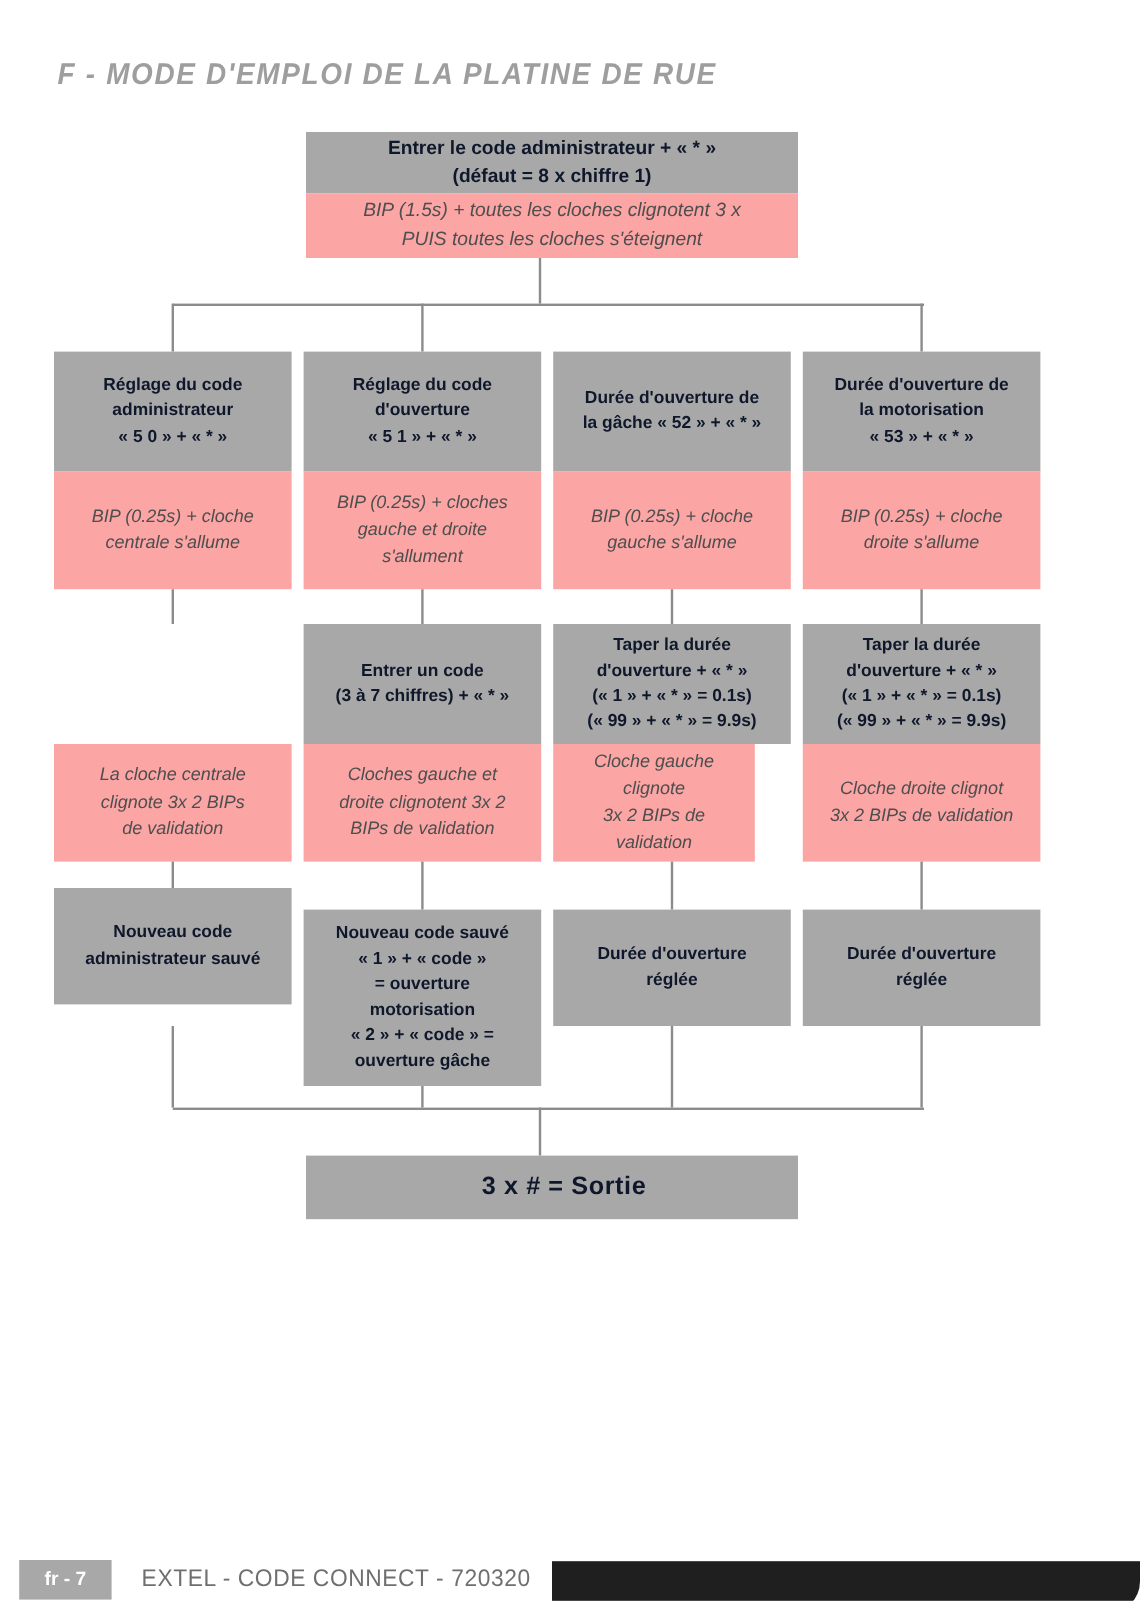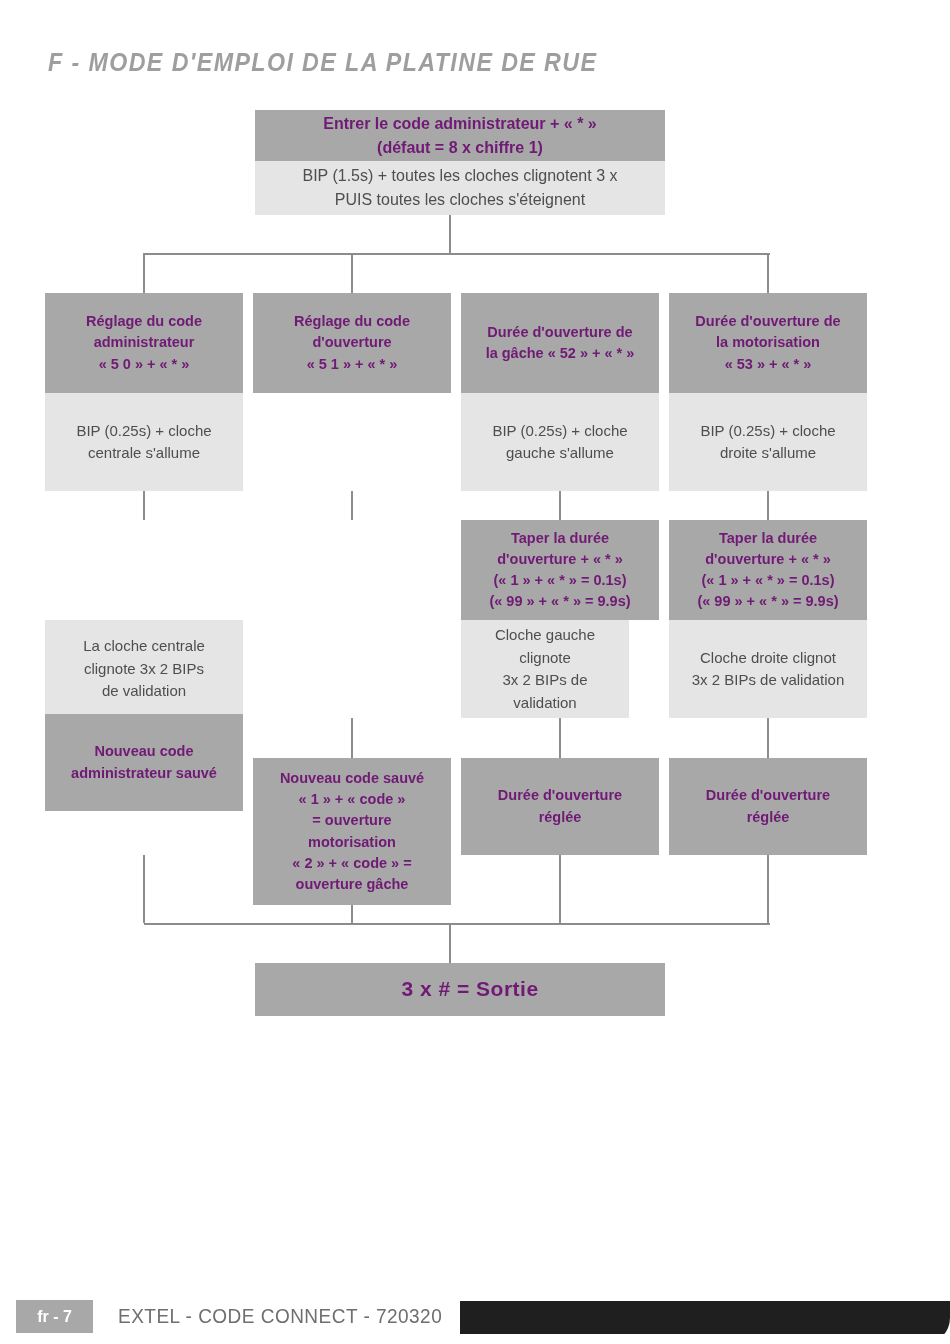--- a/index.html
+++ b/index.html
@@ -11,22 +11,22 @@
     position:absolute; left:48px; top:48px; margin:0;
     font-size:25px; font-style:italic; font-weight:bold; letter-spacing:1.5px;
     color:#9e9e9e; transform:scaleX(0.93); transform-origin:left center;
     white-space:nowrap;
   }
   .box {
     position:absolute; box-sizing:border-box; display:flex;
     align-items:center; justify-content:center; text-align:center;
     white-space:pre-line; padding:4px 8px;
   }
-  .dark  { background:#a8a8a8; color:#701a75; font-weight:bold; font-size:14.5px; line-height:1.45; }
-  .light { background:#e5e5e5; color:#4e4e4e; font-size:15px; line-height:1.5; }
+  .dark  { background:#a8a8a8; color:#0f172a; font-weight:bold; font-size:14.5px; line-height:1.45; }
+  .light { background:#fca5a5; color:#4e4e4e; font-size:15px; line-height:1.5;font-style:italic; }
   .rootbox  { font-size:16px; }
   .exitbox  { font-size:21px; letter-spacing:0.5px;padding-left:28px; }
   .vline { position:absolute; width:2px;  background:#8c8c8c; }
   .hline { position:absolute; height:2px; background:#8c8c8c; }
   .footer-badge {
     position:absolute; left:16px; top:1300px; width:77px; height:33px;
     background:#a8a8a8; color:#ffffff; font-weight:bold; font-size:16px;
     display:flex; align-items:center; justify-content:center;
   }
   .footer-product {
@@ -61,28 +61,36 @@
   <div class="box dark" style="left:45px;  top:293px; width:198px; height:100px;">Réglage du code
 administrateur
 « 5 0 » + « * »</div>
   <div class="box light" style="left:45px;  top:393px; width:198px; height:98px;">BIP (0.25s) + cloche
 centrale s'allume</div>
   <div class="vline" style="left:143px; top:491px; height:29px;"></div>
   <div class="box light" style="left:45px;  top:620px; width:198px; height:98px;">La cloche centrale
 clignote 3x 2 BIPs
 de validation</div>
   <div class="vline" style="left:143px; top:718px; height:40px;"></div>
-  <div class="box dark" style="left:45px;  top:714px; width:198px; height:97px;">Nouveau code
+  <div class="box dark" style="left:45px;  top:740px; width:198px; height:97px;">Nouveau code
 administrateur sauvé</div>
   <div class="vline" style="left:143px; top:855px; height:68px;"></div>
 
   <div class="box dark" style="left:253px; top:293px; width:198px; height:100px;">Réglage du code
 d'ouverture
 « 5 1 » + « * »</div>
+  <div class="box light" style="left:253px; top:393px; width:198px; height:98px;">BIP (0.25s) + cloches
+gauche et droite
+s'allument</div>
   <div class="vline" style="left:351px; top:491px; height:29px;"></div>
+  <div class="box dark" style="left:253px; top:520px; width:198px; height:100px;">Entrer un code
+(3 à 7 chiffres) + « * »</div>
+  <div class="box light" style="left:253px; top:620px; width:198px; height:98px;">Cloches gauche et
+droite clignotent 3x 2
+BIPs de validation</div>
   <div class="vline" style="left:351px; top:718px; height:40px;"></div>
   <div class="box dark" style="left:253px; top:758px; width:198px; height:147px;">Nouveau code sauvé
 « 1 » + « code »
 = ouverture
 motorisation
 « 2 » + « code » =
 ouverture gâche</div>
   <div class="vline" style="left:351px; top:905px; height:18px;"></div>
 
   <div class="box dark" style="left:461px; top:293px; width:198px; height:100px;">Durée d'ouverture de

